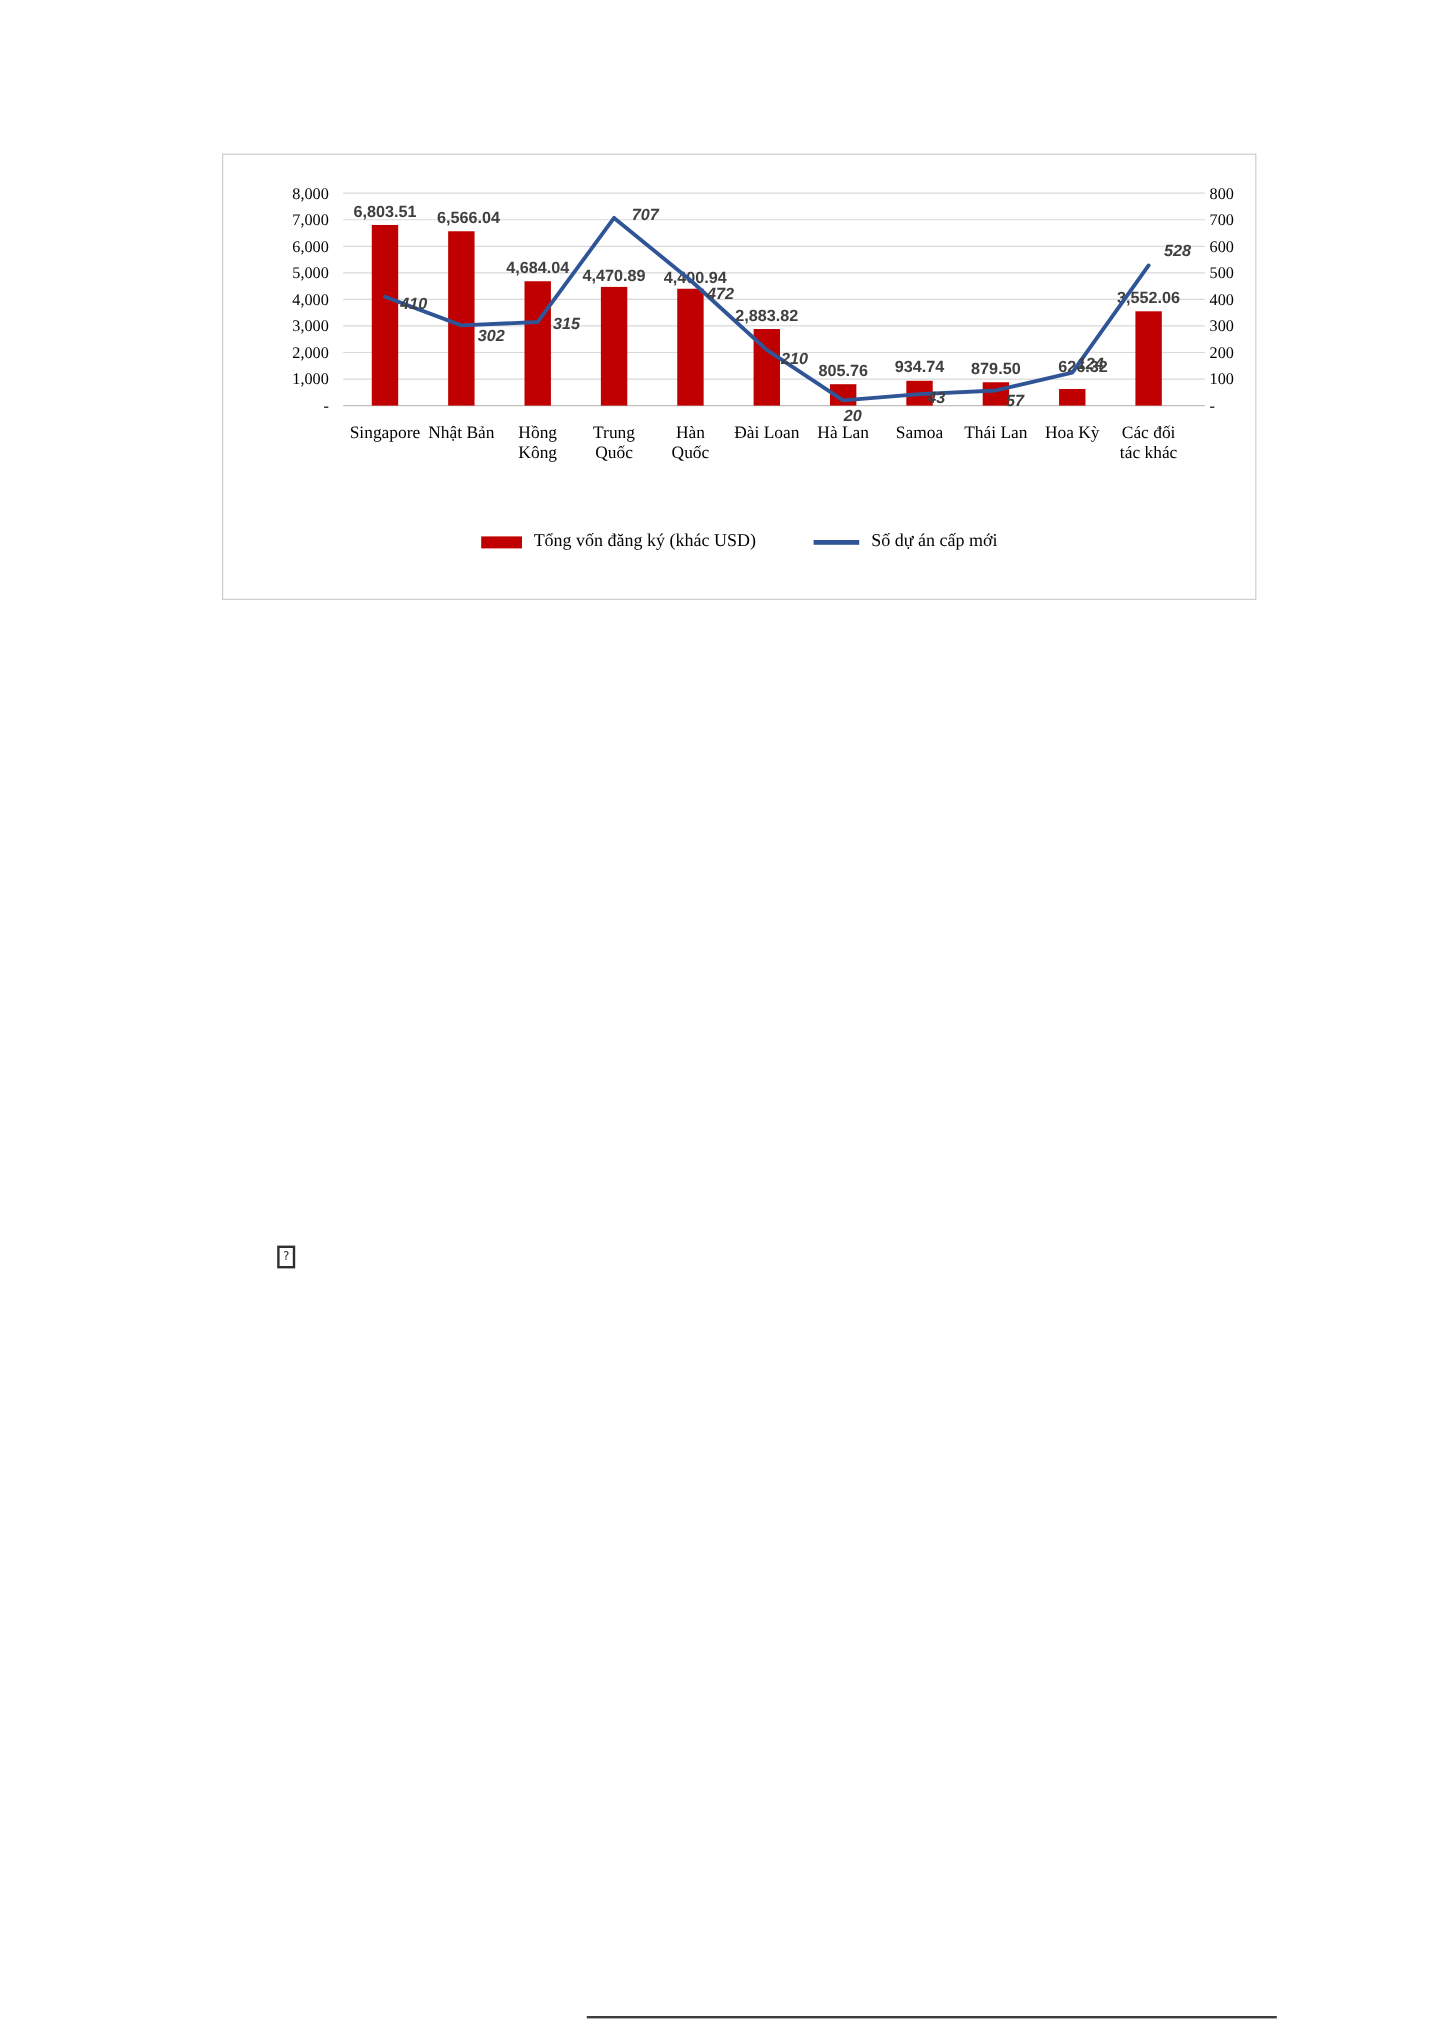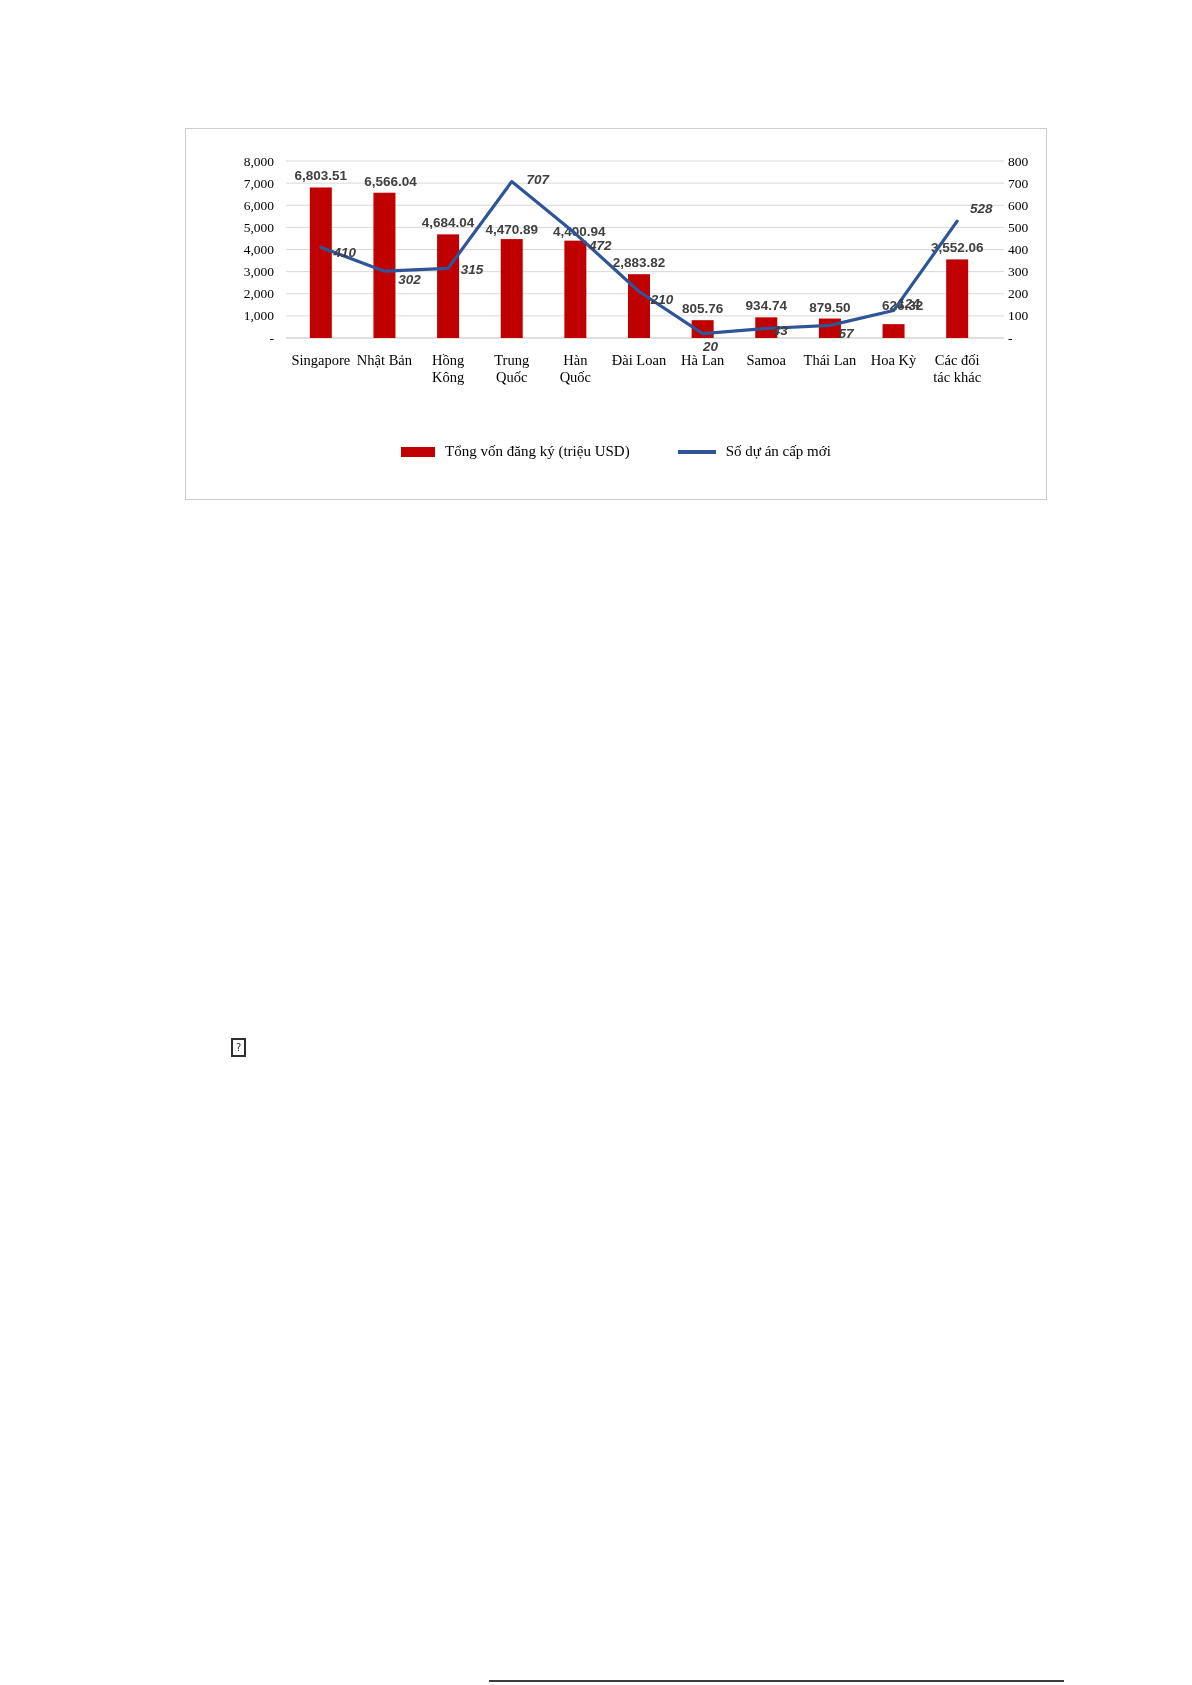--- a/index.html
+++ b/index.html
@@ -99,21 +99,21 @@
         <text x="516.6363636363636" y="236" text-anchor="middle" class="cat-label"><tspan x="516.6363636363636" dy="0">Hà Lan</tspan></text>
         <text x="580.2727272727273" y="236" text-anchor="middle" class="cat-label"><tspan x="580.2727272727273" dy="0">Samoa</tspan></text>
         <text x="643.9090909090909" y="236" text-anchor="middle" class="cat-label"><tspan x="643.9090909090909" dy="0">Thái Lan</tspan></text>
         <text x="707.5454545454545" y="236" text-anchor="middle" class="cat-label"><tspan x="707.5454545454545" dy="0">Hoa Kỳ</tspan></text>
         <text x="771.1818181818181" y="236" text-anchor="middle" class="cat-label"><tspan x="771.1818181818181" dy="0">Các đối</tspan><tspan x="771.1818181818181" dy="17">tác khác</tspan></text>
       </svg>
 
     <div class="legend">
       <div class="legend-item">
         <span class="swatch-bar" style="background: rgb(192, 0, 0);"></span>
-        <span>Tổng vốn đăng ký (triệu  USD)</span>
+        <span>Tổng vốn đăng ký (khác  USD)</span>
       </div>
       <div class="legend-item">
         <span class="swatch-line" style="background: rgb(47, 85, 151);"></span>
         <span>Số dự án cấp mới</span>
       </div>
     </div>
   </div>
 
   <div class="missing-glyph">?</div>
 

